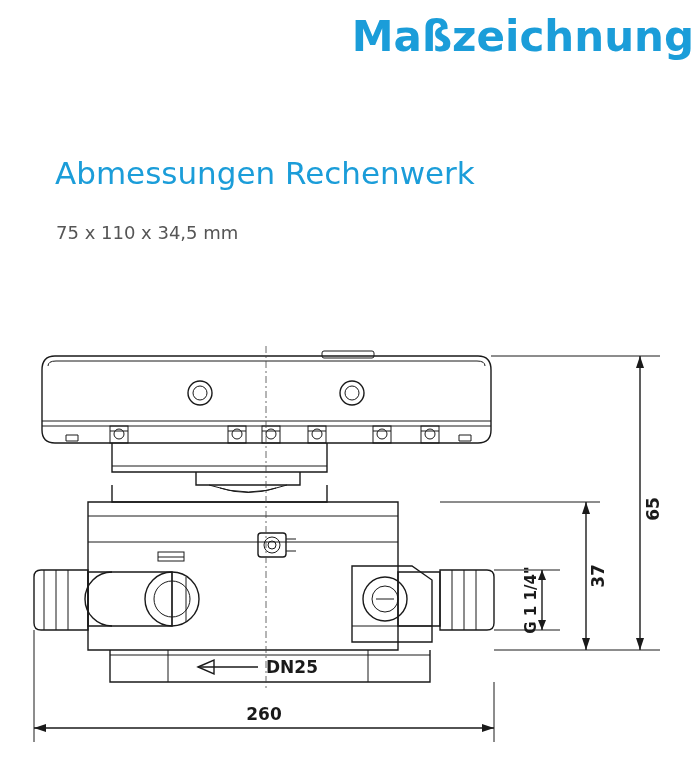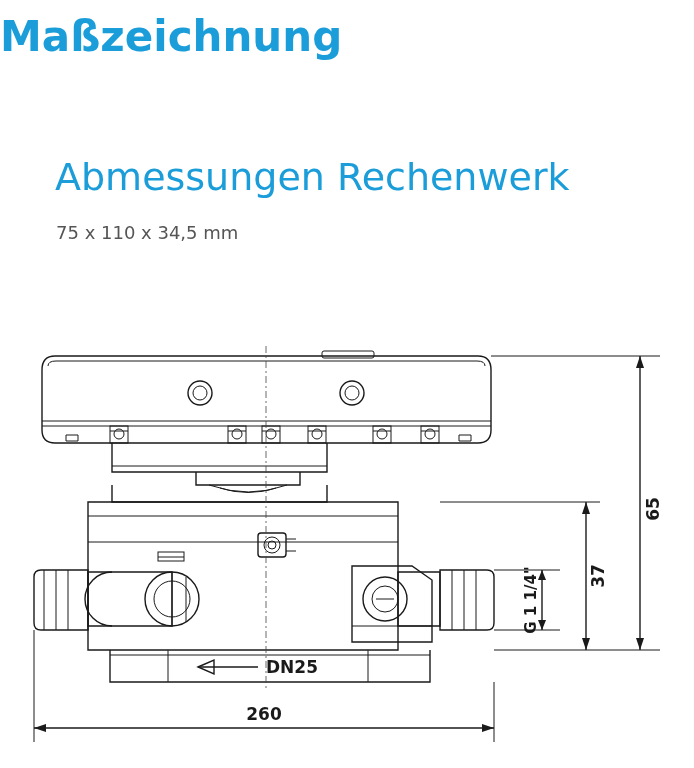--- a/index.html
+++ b/index.html
@@ -17,31 +17,31 @@
   .page {
     position: relative;
     width: 694px;
     height: 768px;
   }
   .title {
     position: absolute;
     top: 12px;
     left: 0;
     width: 694px;
-    text-align: left;
+    text-align: right;
     font-size: 42px;
     font-weight: bold;
     color: #1b9dd9;
     letter-spacing: 0px;
   }
   .subtitle {
     position: absolute;
     top: 155px;
     left: 55px;
-    font-size: 38px;
+    font-size: 31px;
     color: #1b9dd9;
     white-space: nowrap;
   }
   .dims-text {
     position: absolute;
     top: 222px;
     left: 56px;
     font-size: 18px;
     color: #555555;
     white-space: nowrap;

